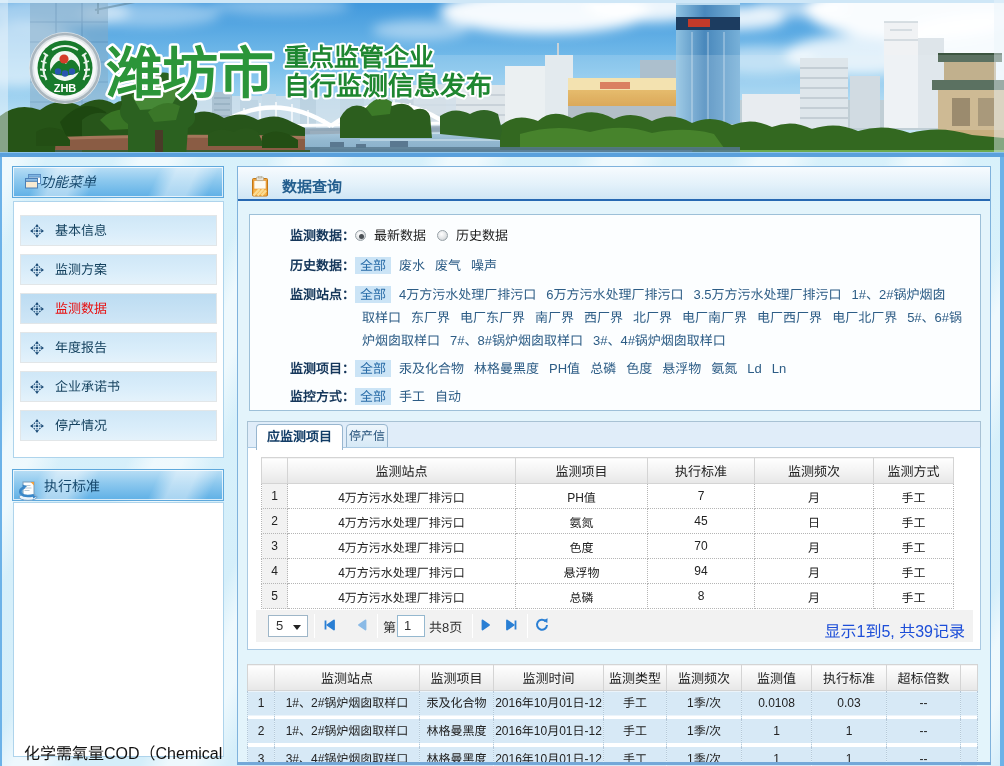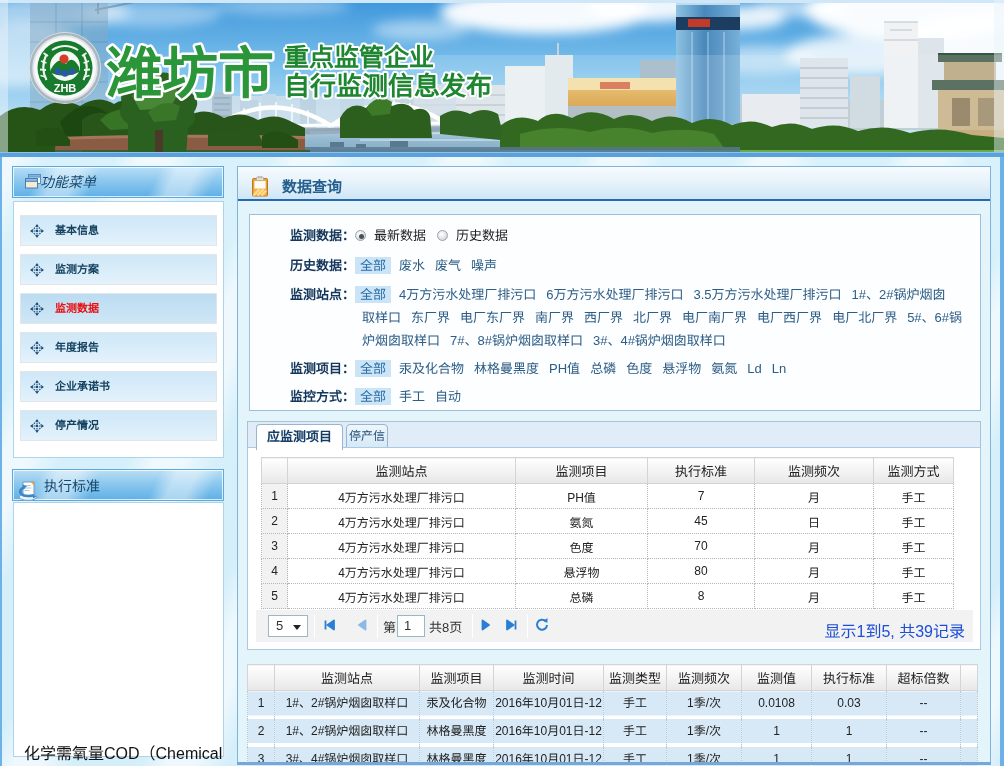--- a/index.html
+++ b/index.html
@@ -23,21 +23,21 @@
  color:#17496e;font-size:14px;line-height:30px;}
 #menuhdr{top:166px;font-style:italic;}
 #menuhdr .t{position:absolute;left:27px;top:0;}
 #explhdr{top:469px;}
 #explhdr .t{position:absolute;left:31px;top:1px;}
 .sidebox{position:absolute;left:13px;width:211px;background:#fff;border:1px solid #aed4ec;}
 #menubox{top:201px;height:257px;}
 #explbox{top:502px;height:255px;}
 .mitem{position:absolute;left:6px;width:197px;height:31px;border:1px solid #e2e6e8;
  background:linear-gradient(180deg,#cfe7f7 0%,#d9edfa 55%,#e4f2fb 100%);
- color:#174a73;font-size:11px;line-height:29px;font-weight:bold;}
+ color:#174a73;font-size:13px;line-height:29px;}
 .mitem.on{background:linear-gradient(180deg,#bcdcf2 0%,#cfe6f6 100%);}
 .mitem.on .tx{color:#e80f0f;}
 .mitem .tx{position:absolute;left:34px;top:0;color:#15425f;}
 .mitem svg{position:absolute;left:9px;top:8px;}
 #explbox .note{position:absolute;left:10px;top:237px;font-size:16px;color:#111;white-space:nowrap;}
 
 #main{position:absolute;left:237px;top:166px;width:754px;height:599px;
  border:1px solid #7fb2dc;background:#e3f4fb;}
 #mainhdr{position:absolute;left:0;top:0;width:752px;height:34px;
  background:linear-gradient(180deg,#f7fbfe 0%,#e3f1fa 55%,#cfe6f5 100%);
@@ -424,21 +424,21 @@
             <td>4万方污水处理厂排污口</td>
             <td>色度</td>
             <td>70</td>
             <td>月</td>
             <td>手工</td>
           </tr>
    <tr>
             <td class="num">4</td>
             <td>4万方污水处理厂排污口</td>
             <td>悬浮物</td>
-            <td>80</td>
+            <td>94</td>
             <td>月</td>
             <td>手工</td>
           </tr>
    <tr>
             <td class="num">5</td>
             <td>4万方污水处理厂排污口</td>
             <td>总磷</td>
             <td>8</td>
             <td>月</td>
             <td>手工</td>

